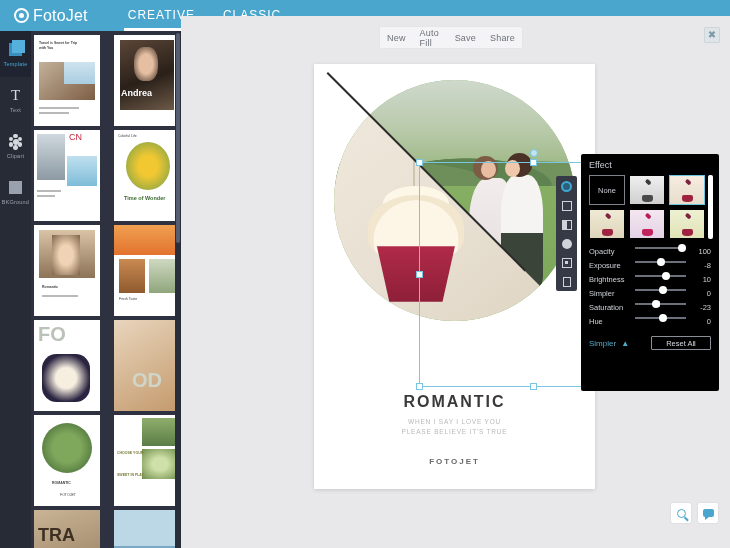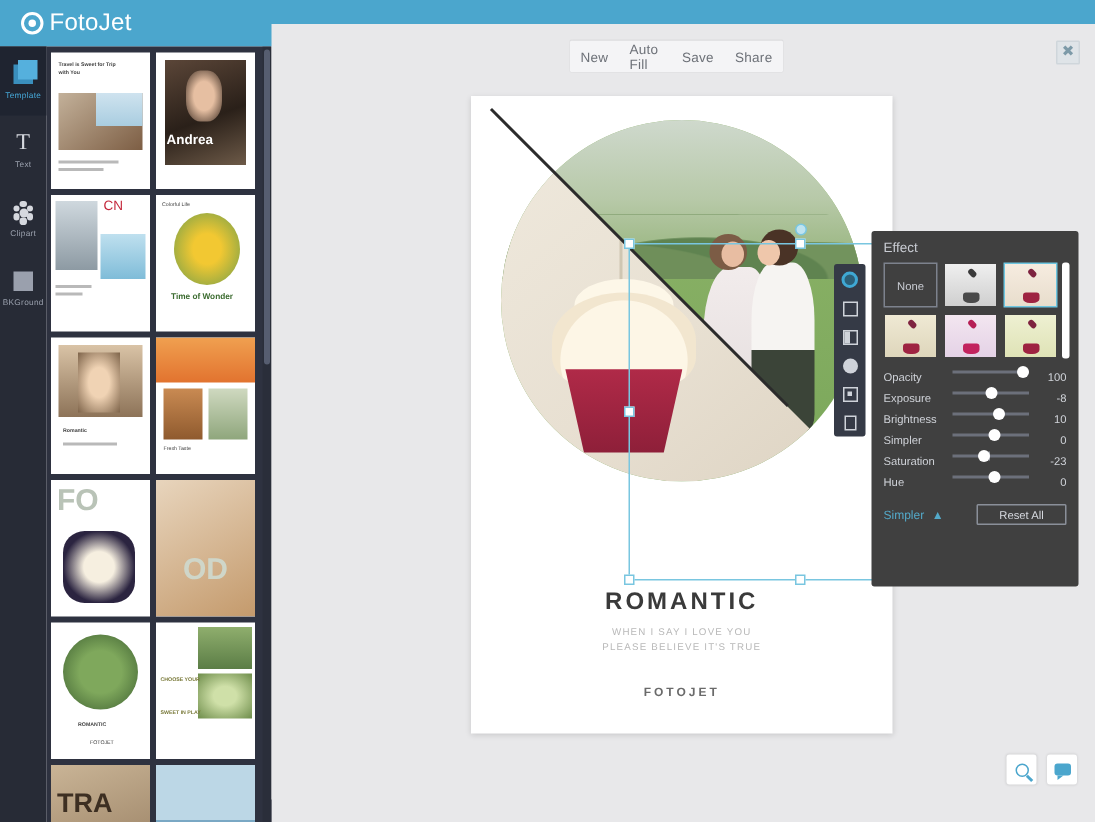--- a/index.html
+++ b/index.html
@@ -56,21 +56,21 @@
   .clip-ico b { width:6px; height:6px; left:4px; top:4px; }
   .clip-ico i { width:4.5px; height:4.5px; }
   .bkg-sq { width: 13px; height: 13px; background: #9aa0ad; }
 
   
   .tpl-panel {
     position: absolute; left: 31px; top: 31px; width: 150px; height: 517px;
     background: #2e3240; overflow: hidden;
   }
   .tpl-scroll { position: absolute; left:0; top:0; width: 144px; height: 517px; padding: 4px 3px; }
-  .tpl-row { display: flex; gap: 4px; margin-bottom: 4px; }
+  .tpl-row { display: flex; gap: 14px; margin-bottom: 4px; }
   .tpl-card {
     width: 66px; height: 91px; background: #ffffff; overflow: hidden;
     position: relative; cursor: pointer; flex: 0 0 auto;
   }
   .tpl-track {
     position: absolute; right: 0; top: 0; width: 6px; height: 517px; background: #2a2e3a;
   }
   .tpl-thumb {
     position: absolute; right: 1px; top: 2px; width: 4px; height: 210px;
     background: #565d70; border-radius: 2px; cursor: pointer;
@@ -218,21 +218,21 @@
     font-size:6.5px; letter-spacing:.8px; color:#b9b9b9; line-height:10px;
   }
   .cv-brand {
     position:absolute; left:0; right:0; top:393px; text-align:center;
     font-size:8px; font-weight:bold; letter-spacing:2px; color:#6a6a6a;
   }
 
   
   .fx {
     position:absolute; left:400px; top:138px; width:138px; height:237px;
-    background:#404040; border-radius:2px; padding:6px 8px; color:#d6d9df;
+    background:#000000; border-radius:2px; padding:6px 8px; color:#d6d9df;
   }
   .fx-title { font-size:9px; color:#c9ccd3; margin-bottom:5px; }
   .fx-grid { display:grid; grid-template-columns: repeat(3, 36px); gap:4px; position:relative; }
   .fx-cell {
     width:36px; height:30px; cursor:pointer; position:relative; overflow:hidden;
     border:1px solid transparent;
   }
   .fx-cell.none {
     border:1px solid #7d828d; display:flex; align-items:center; justify-content:center;
     font-size:7.5px; color:#c9ccd3; background:transparent;
@@ -279,20 +279,24 @@
 <body>
 
 <div id="app">
 
   <div class="header">
     <div class="logo-wrap">
       <span class="logo-mark">
           <i></i>
         </span>
       <span class="logo-text">FotoJet</span>
+    </div>
+    <div class="nav">
+      <div class="nav-item active">CREATIVE</div>
+      <div class="nav-item">CLASSIC</div>
     </div>
   </div>
 
   <div class="rail">
     <div class="rail-item active">
       <span class="rail-ico">
           <span class="tmpl-sq"></span>
         </span>
       <span class="rail-label">Template</span>
     </div>

